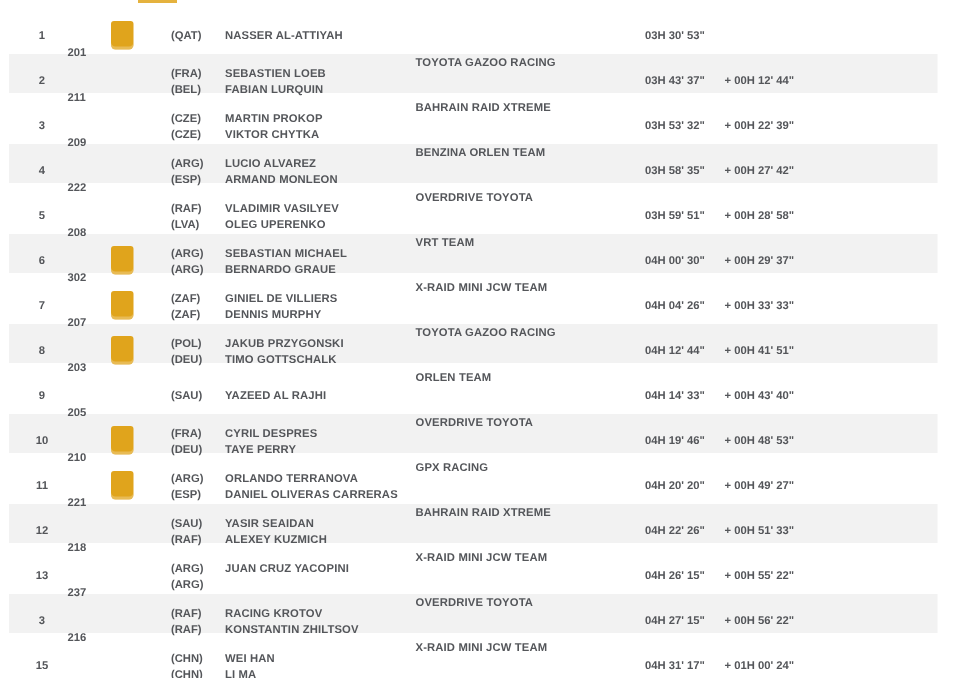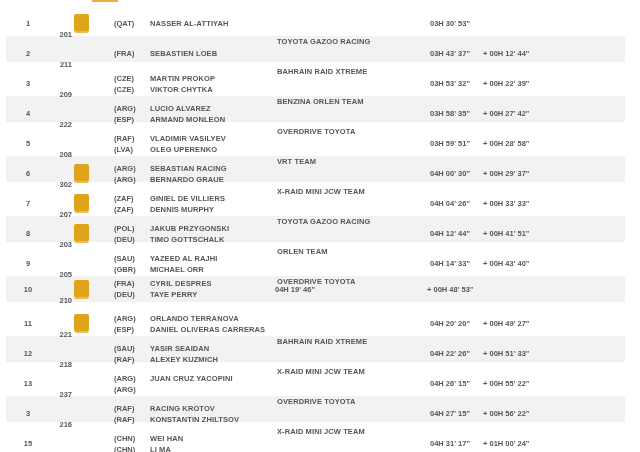--- a/index.html
+++ b/index.html
@@ -34,21 +34,21 @@
     margin-bottom: 4px;
     align-items: center;
     font-size: 7.5px;
     font-weight: bold;
     color: var(--text, #54565A);
     background: #ffffff;
   }
   .row.striped { background: var(--stripe, #F2F2F2); }
   .cell { overflow: hidden; white-space: nowrap; }
   .cell-pos { text-align: center; padding-left: 8px; }
-  .cell-num { text-align: right; padding-left: 3px; margin-top: 22px; }
+  .cell-num { text-align: left; padding-left: 3px; margin-top: 22px; }
   .cell-marker { height: 100%; display: flex; align-items: center; padding-left: 2px; }
   .marker {
     display: inline-block;
     width: 15px; height: 19px;
     background: var(--marker, #E0A41C);
     border-radius: 2px 2px 3px 3px;
     box-shadow: inset 0 -2px 0 rgba(255,255,255,0.25);
   }
   .cell-crew { padding-left: 6px; line-height: 11px; }
   .crew-line { display: flex; }
@@ -82,20 +82,24 @@
       </div>
       <div class="row striped">
         <div class="cell cell-pos">2</div>
         <div class="cell cell-num">211</div>
         <div class="cell cell-marker"></div>
         <div class="cell cell-crew">
           <div class="crew-line">
             <span class="crew-code">(FRA)</span>
             <span class="crew-name">SEBASTIEN LOEB</span>
           </div>
+          <div class="crew-line">
+            <span class="crew-code">(BEL)</span>
+            <span class="crew-name">FABIAN LURQUIN</span>
+          </div>
         </div>
         <div class="cell cell-team">BAHRAIN RAID XTREME</div>
         <div class="cell cell-time">03H 43' 37"</div>
         <div class="cell cell-gap">+ 00H 12' 44"</div>
       </div>
       <div class="row">
         <div class="cell cell-pos">3</div>
         <div class="cell cell-num">209</div>
         <div class="cell cell-marker"></div>
         <div class="cell cell-crew">
@@ -150,21 +154,21 @@
       </div>
       <div class="row striped">
         <div class="cell cell-pos">6</div>
         <div class="cell cell-num">302</div>
         <div class="cell cell-marker">
           <span class="marker"></span>
         </div>
         <div class="cell cell-crew">
           <div class="crew-line">
             <span class="crew-code">(ARG)</span>
-            <span class="crew-name">SEBASTIAN RACING</span>
+            <span class="crew-name">SEBASTIAN MICHAEL</span>
           </div>
           <div class="crew-line">
             <span class="crew-code">(ARG)</span>
             <span class="crew-name">BERNARDO GRAUE</span>
           </div>
         </div>
         <div class="cell cell-team">X-RAID MINI JCW TEAM</div>
         <div class="cell cell-time">04H 00' 30"</div>
         <div class="cell cell-gap">+ 00H 29' 37"</div>
       </div>
@@ -210,24 +214,20 @@
       </div>
       <div class="row">
         <div class="cell cell-pos">9</div>
         <div class="cell cell-num">205</div>
         <div class="cell cell-marker"></div>
         <div class="cell cell-crew">
           <div class="crew-line">
             <span class="crew-code">(SAU)</span>
             <span class="crew-name">YAZEED AL RAJHI</span>
           </div>
-          <div class="crew-line">
-            <span class="crew-code">(GBR)</span>
-            <span class="crew-name">MICHAEL ORR</span>
-          </div>
         </div>
         <div class="cell cell-team">OVERDRIVE TOYOTA</div>
         <div class="cell cell-time">04H 14' 33"</div>
         <div class="cell cell-gap">+ 00H 43' 40"</div>
       </div>
       <div class="row striped">
         <div class="cell cell-pos">10</div>
         <div class="cell cell-num">210</div>
         <div class="cell cell-marker">
           <span class="marker"></span>
@@ -235,20 +235,21 @@
         <div class="cell cell-crew">
           <div class="crew-line">
             <span class="crew-code">(FRA)</span>
             <span class="crew-name">CYRIL DESPRES</span>
           </div>
           <div class="crew-line">
             <span class="crew-code">(DEU)</span>
             <span class="crew-name">TAYE PERRY</span>
           </div>
         </div>
+        <div class="cell cell-team">GPX RACING</div>
         <div class="cell cell-time">04H 19' 46"</div>
         <div class="cell cell-gap">+ 00H 48' 53"</div>
       </div>
       <div class="row">
         <div class="cell cell-pos">11</div>
         <div class="cell cell-num">221</div>
         <div class="cell cell-marker">
           <span class="marker"></span>
         </div>
         <div class="cell cell-crew">

